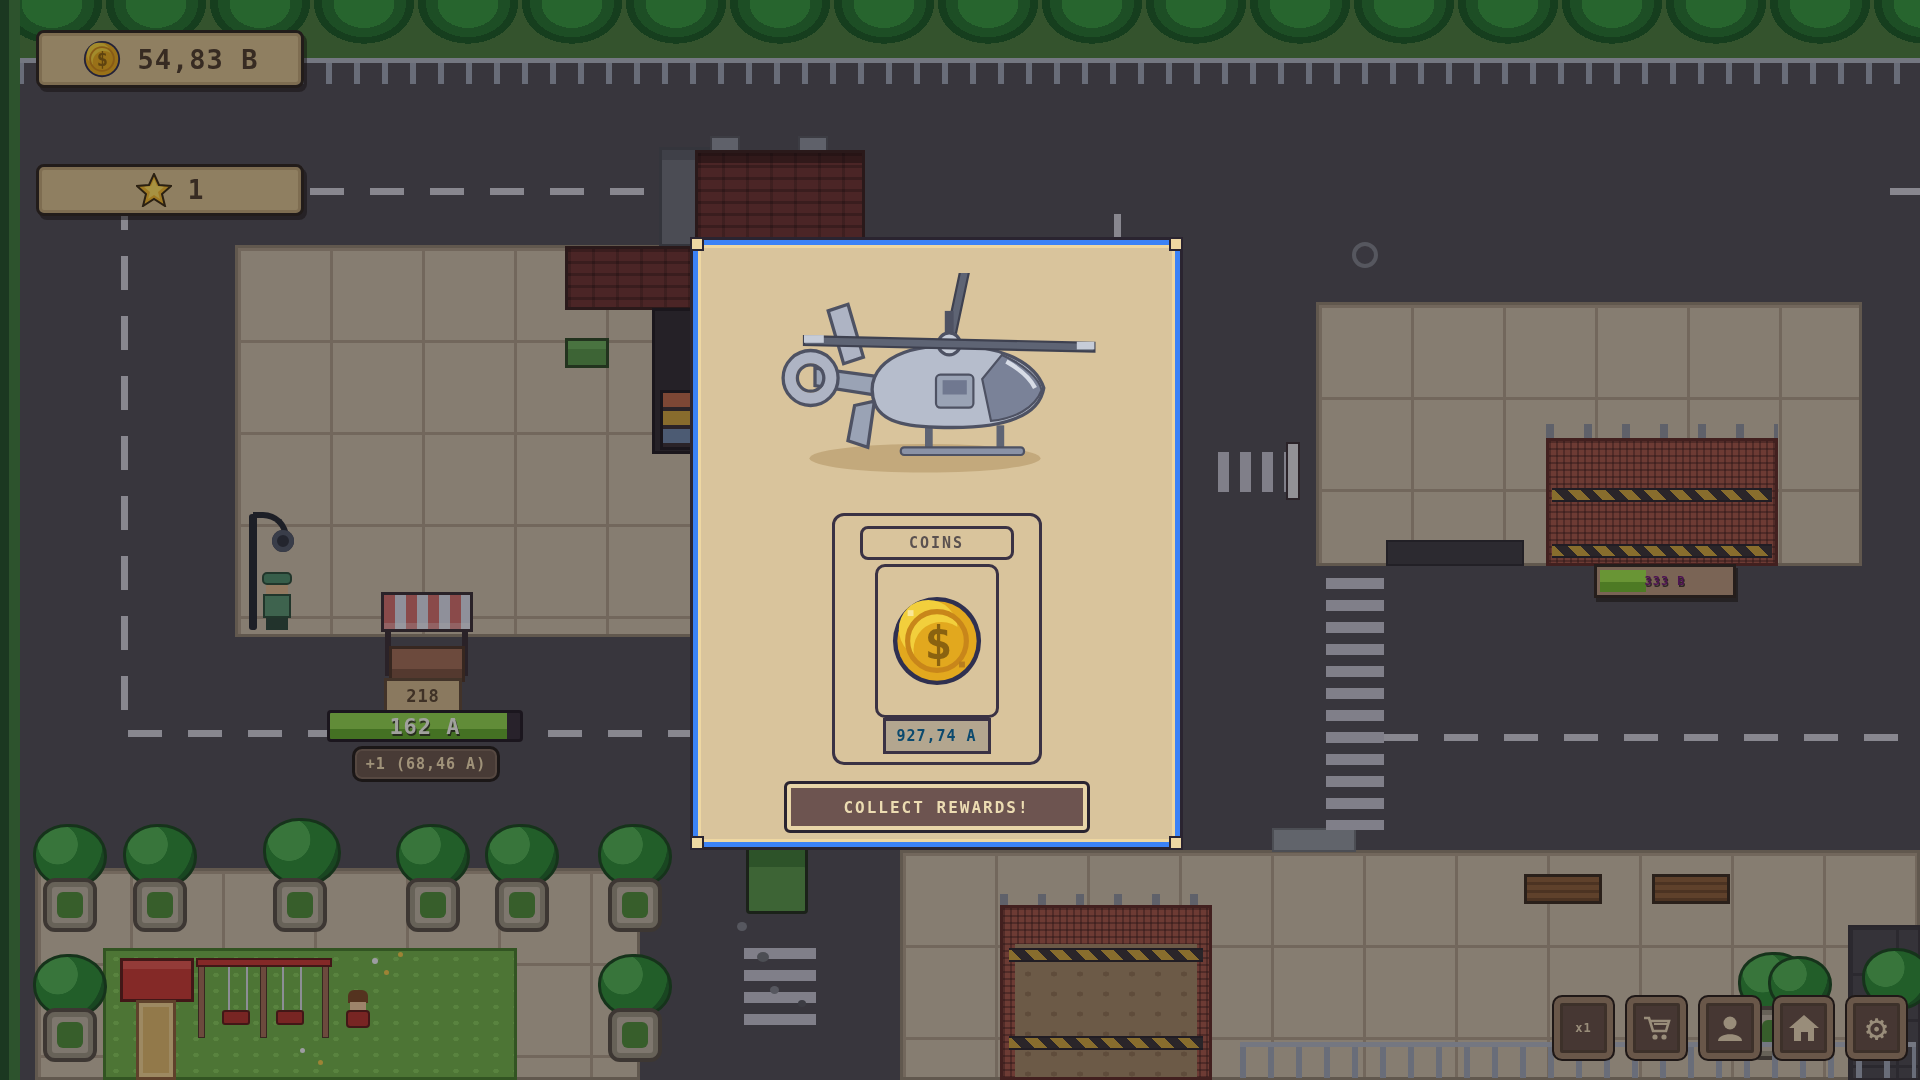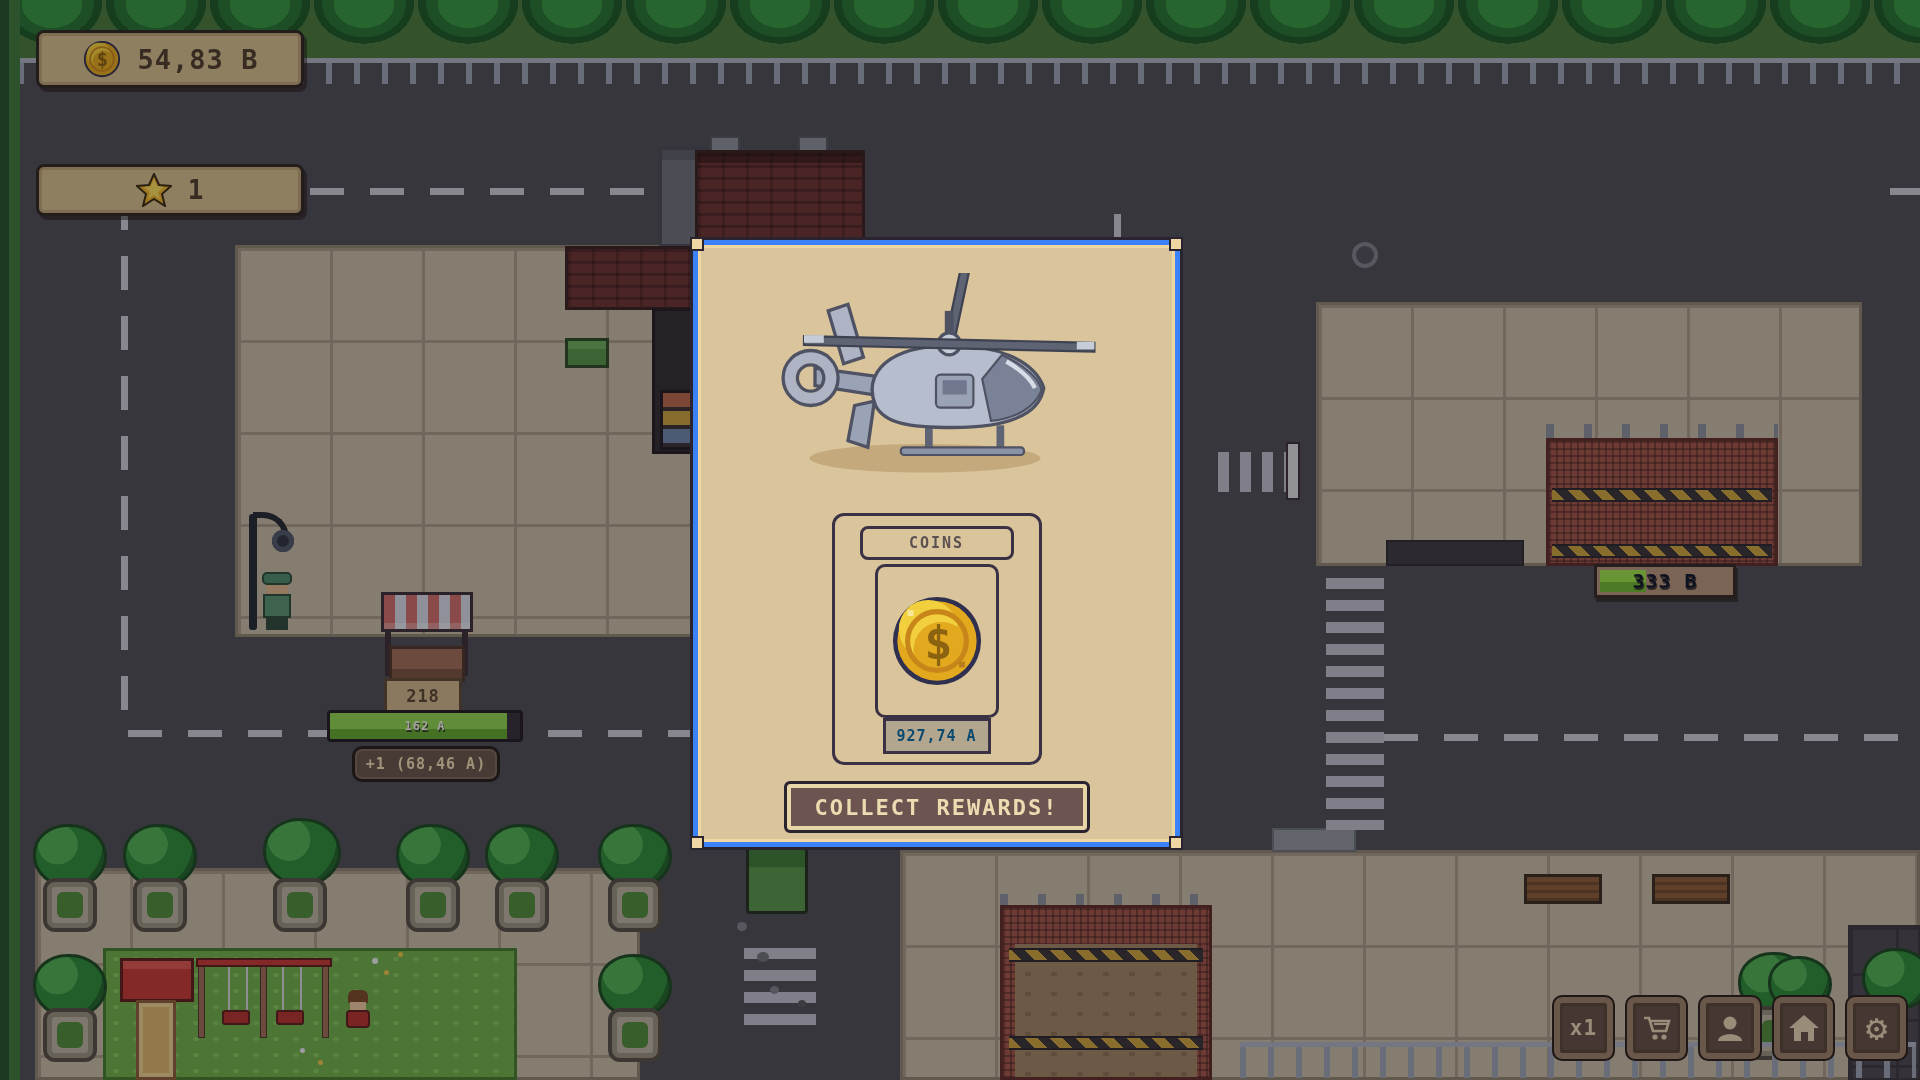--- a/index.html
+++ b/index.html
@@ -223,28 +223,28 @@
   <div class="abs planter" style="left:1748px;top:1006px;"></div>
   <div class="abs tree" style="left:1862px;top:948px;width:70px;height:62px;"></div>
   <div class="abs tree" style="left:1768px;top:956px;width:64px;height:56px;"></div>
   <div class="abs mfence" style="left:1240px;top:1042px;width:676px;height:36px;"></div>
 
   <div class="abs gtext" style="left:384px;top:678px;width:78px;height:36px;background:#cbb489;border:3px solid #5e4a38;display:flex;align-items:center;justify-content:center;color:#5a4632;font-size:17px;">
       <span>218</span>
     </div>
   <div class="abs gbar" style="left:327px;top:710px;width:196px;height:32px;">
     <div class="fill"></div>
-    <div class="abs gtext barshadow" style="inset:0;display:flex;align-items:center;justify-content:center;color:#eef0e8;font-size:12px;">162 A</div>
+    <div class="abs gtext barshadow" style="inset:0;display:flex;align-items:center;justify-content:center;color:#eef0e8;font-size:22px;">162 A</div>
   </div>
   <div class="abs badge gtext" style="left:352px;top:746px;width:148px;height:36px;font-size:15px;">
       <span>+1 (68,46 A)</span>
     </div>
   <div class="abs wbar" style="left:1594px;top:564px;width:142px;height:34px;">
     <div class="wfill"></div>
-    <div class="abs gtext barshadow" style="inset:0;display:flex;align-items:center;justify-content:center;color:#0f172a;font-size:20px;">333 B</div>
+    <div class="abs gtext barshadow" style="inset:0;display:flex;align-items:center;justify-content:center;color:#701a75;font-size:12px;">333 B</div>
   </div>
 
   <div class="abs panel gtext" style="left:36px;top:30px;width:268px;height:58px;font-size:27px;">
     <svg width="40" height="40" viewBox="0 0 64 64">
       <circle cx="32" cy="32" r="29" fill="#2f3050"></circle>
         <circle cx="32" cy="32" r="26" fill="#e2a81e"></circle>
       <circle cx="27" cy="25" r="19" fill="#f2cf3c"></circle>
         <circle cx="35" cy="37" r="18" fill="#e2a81e"></circle>
       <circle cx="32" cy="32" r="19" fill="none" stroke="#c8861a" stroke-width="3"></circle>
       <text x="33" y="43" text-anchor="middle" font-family="DejaVu Sans Mono, monospace" font-size="30" font-weight="bold" fill="#8a6210">$</text>
@@ -252,21 +252,21 @@
     <span>54,83 B</span>
   </div>
   <div class="abs panel gtext" style="left:36px;top:164px;width:268px;height:52px;font-size:26px;">
     <svg width="36" height="34" viewBox="0 0 36 34">
       <polygon points="18,1 23,12 35,13 26,21 29,33 18,26 7,33 10,21 1,13 13,12" fill="#ecb32c" stroke="#3a2c14" stroke-width="2"></polygon>
       <polygon points="18,6 21,13 28,14 22,19 24,26 18,22 12,26 14,19 8,14 15,13" fill="#f7d95c"></polygon>
     </svg>
     <span>1</span>
   </div>
 
-  <div class="abs tbtn gtext" style="left:1552px;top:995px;width:63px;height:66px;font-size:21px;">
+  <div class="abs tbtn gtext" style="left:1552px;top:995px;width:63px;height:66px;font-size:12px;">
     <span>x1</span>
   </div>
   <div class="abs tbtn" style="left:1625px;top:995px;width:63px;height:66px;">
     <svg width="32" height="32" viewBox="0 0 32 32">
       <path d="M3,6 h5 l4,13 h13 l3,-10 h-18" fill="none" stroke="#e3d2b2" stroke-width="2.6"></path>
       <line x1="13" y1="12" x2="26" y2="12" stroke="#e3d2b2" stroke-width="2"></line>
       <circle cx="14" cy="25" r="2.6" fill="#e3d2b2"></circle>
         <circle cx="23" cy="25" r="2.6" fill="#e3d2b2"></circle>
     </svg>
   </div>
@@ -334,18 +334,18 @@
           <rect x="12" y="11" width="4" height="4" fill="#f9e79a"></rect>
             <rect x="47" y="46" width="4" height="4" fill="#b87e1e"></rect>
           <text x="33" y="44" text-anchor="middle" font-family="DejaVu Sans Mono, monospace" font-size="32" font-weight="bold" fill="#8a6210">$</text>
         </svg>
       </div>
       <div class="vbox gtext" style="font-size:15px;">
         <span>927,74 A</span>
       </div>
     </div>
 
-    <div class="rbtn gtext" style="font-size:22px;">
+    <div class="rbtn gtext" style="font-size:16px;">
       <span>COLLECT REWARDS!</span>
     </div>
   </div>
 
 </div>
 
 </body></html>

